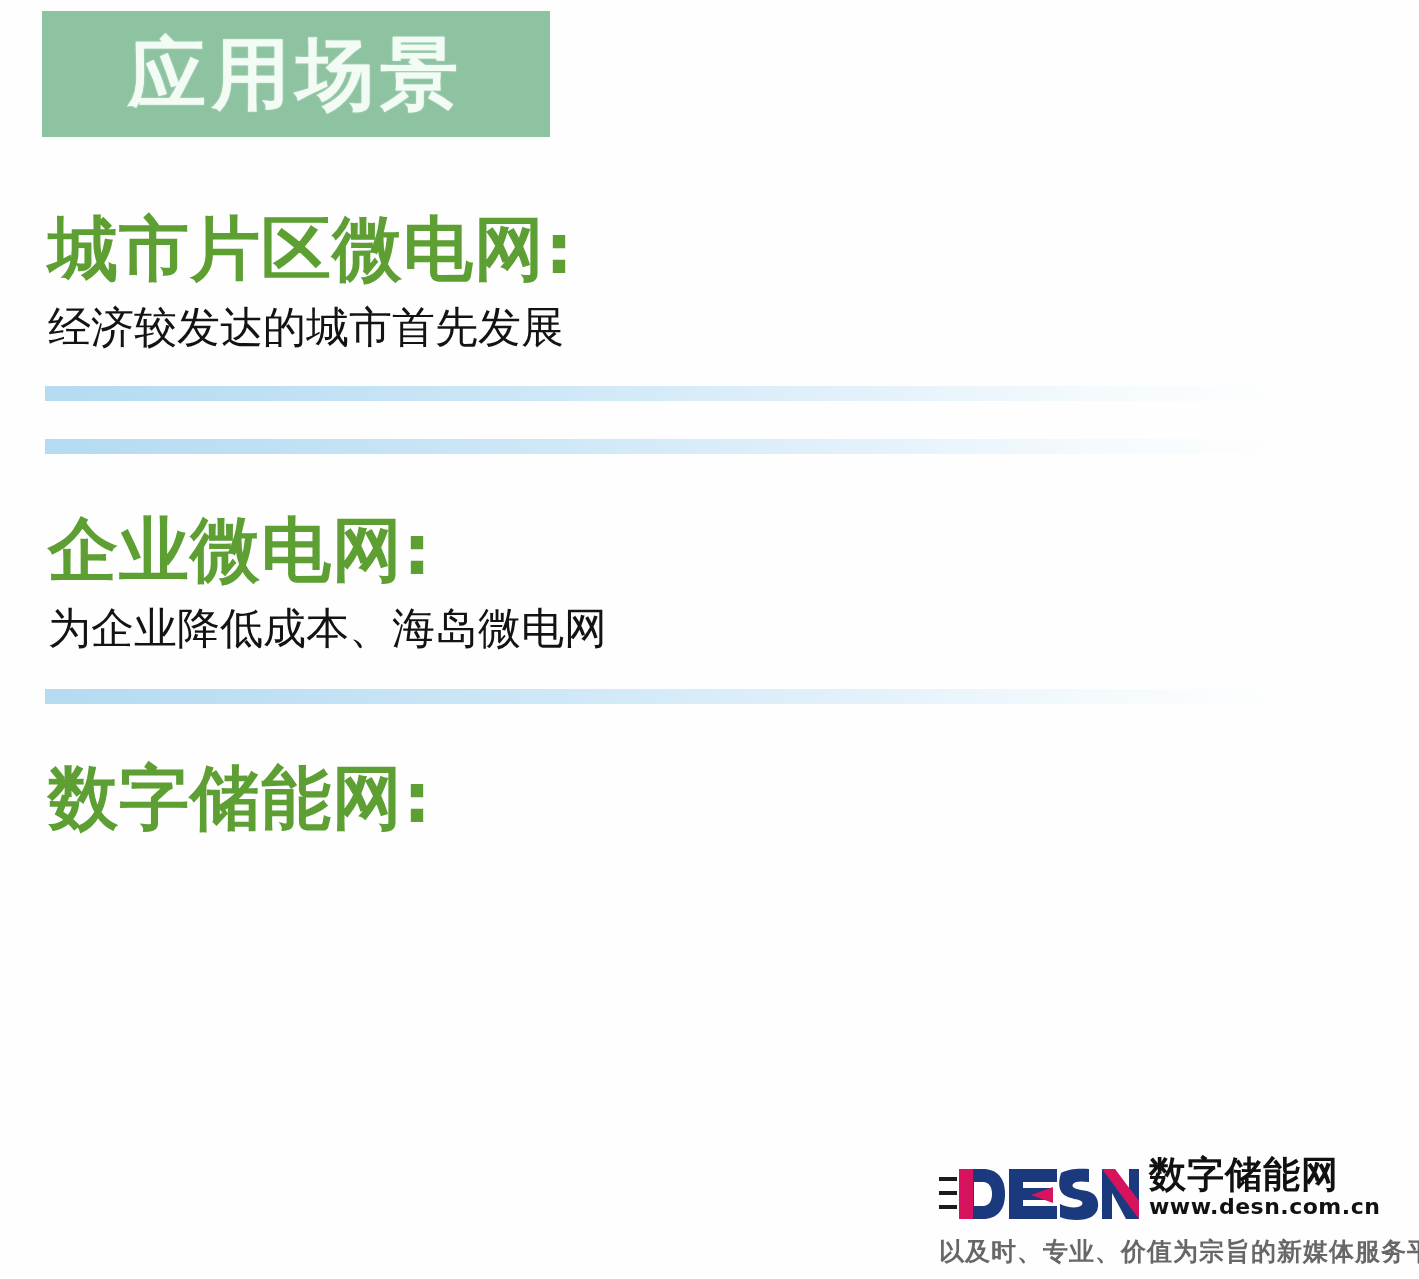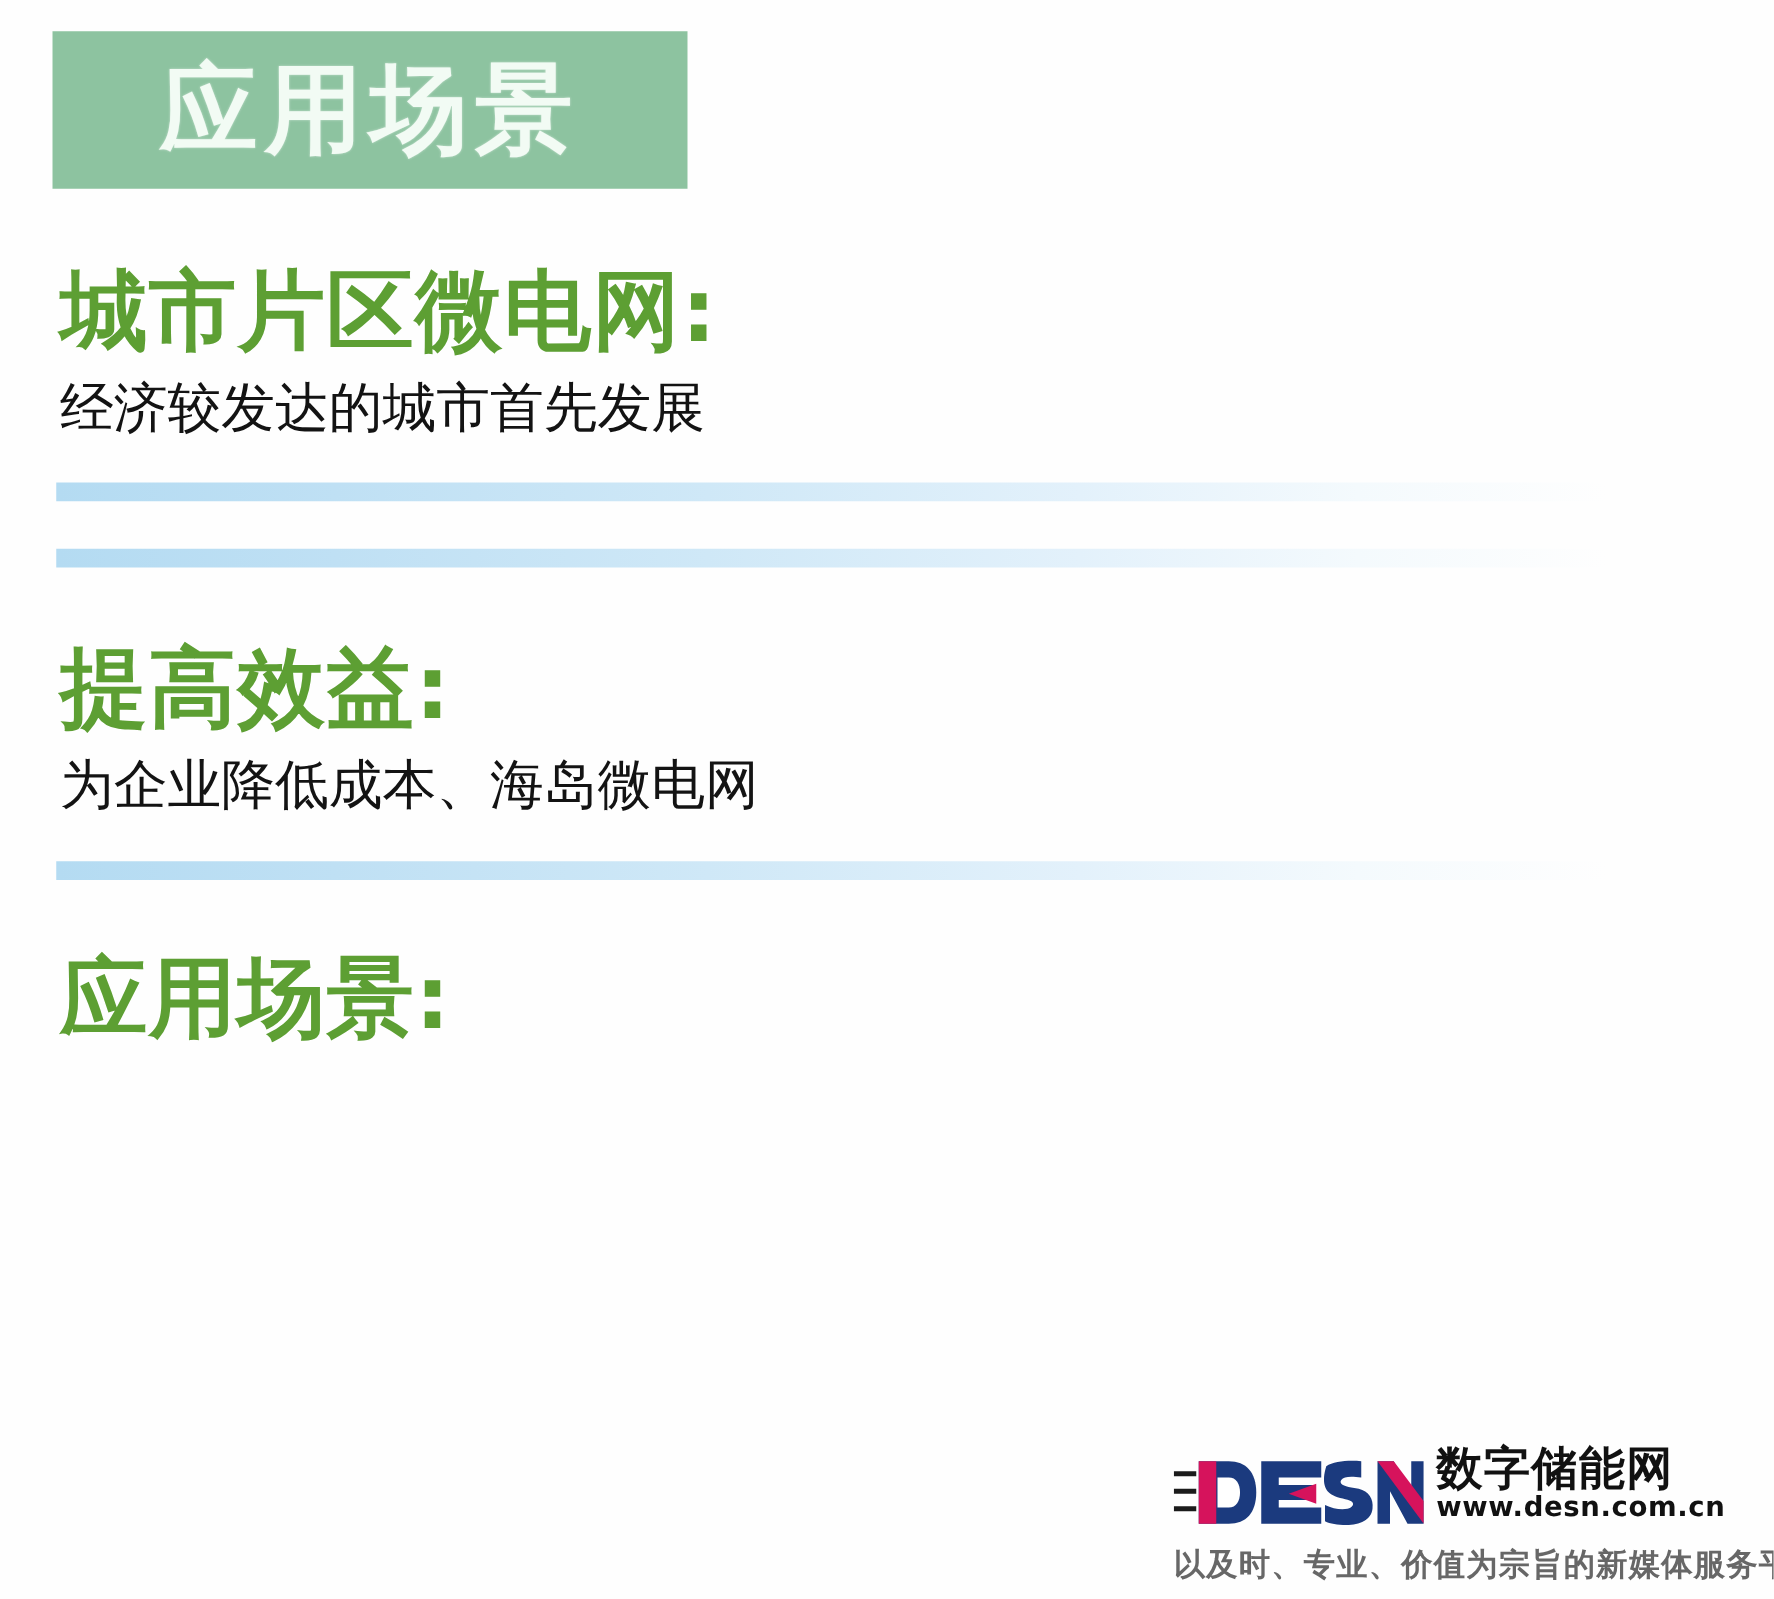--- a/index.html
+++ b/index.html
@@ -15,21 +15,21 @@
     width: 1419px;
     height: 1279px;
     background: #fefefe;
     overflow: hidden;
   }
 
   
   .banner {
     position: absolute;
     left: 42px;
-    top: 25px;
+    top: 11px;
     width: 508px;
     height: 126px;
     background: #8dc3a0;
     display: flex;
     align-items: center;
     justify-content: center;
   }
   .banner-title {
     color: #f2fbf4;
     font-size: 78px;
@@ -163,27 +163,27 @@
 
     <div class="section">
       <div class="sec-head s1-head">城市片区微电网:</div>
       <div class="sec-body s1-body">经济较发达的城市首先发展</div>
     </div>
     <div class="divider d1"></div>
 
     <div class="divider d2"></div>
 
     <div class="section">
-      <div class="sec-head s3-head">提高效益:</div>
+      <div class="sec-head s3-head">企业微电网:</div>
       <div class="sec-body s3-body">为企业降低成本、海岛微电网</div>
     </div>
     <div class="divider d3"></div>
 
     <div class="section">
-      <div class="sec-head s4-head">应用场景:</div>
+      <div class="sec-head s4-head">数字储能网:</div>
     </div>
 
   </div>
 
   <div class="watermark">
     <div class="wm-top">
 
       <div class="wm-logo">
         <svg width="200" height="58" viewBox="0 0 200 58" xmlns="http://www.w3.org/2000/svg">
 

